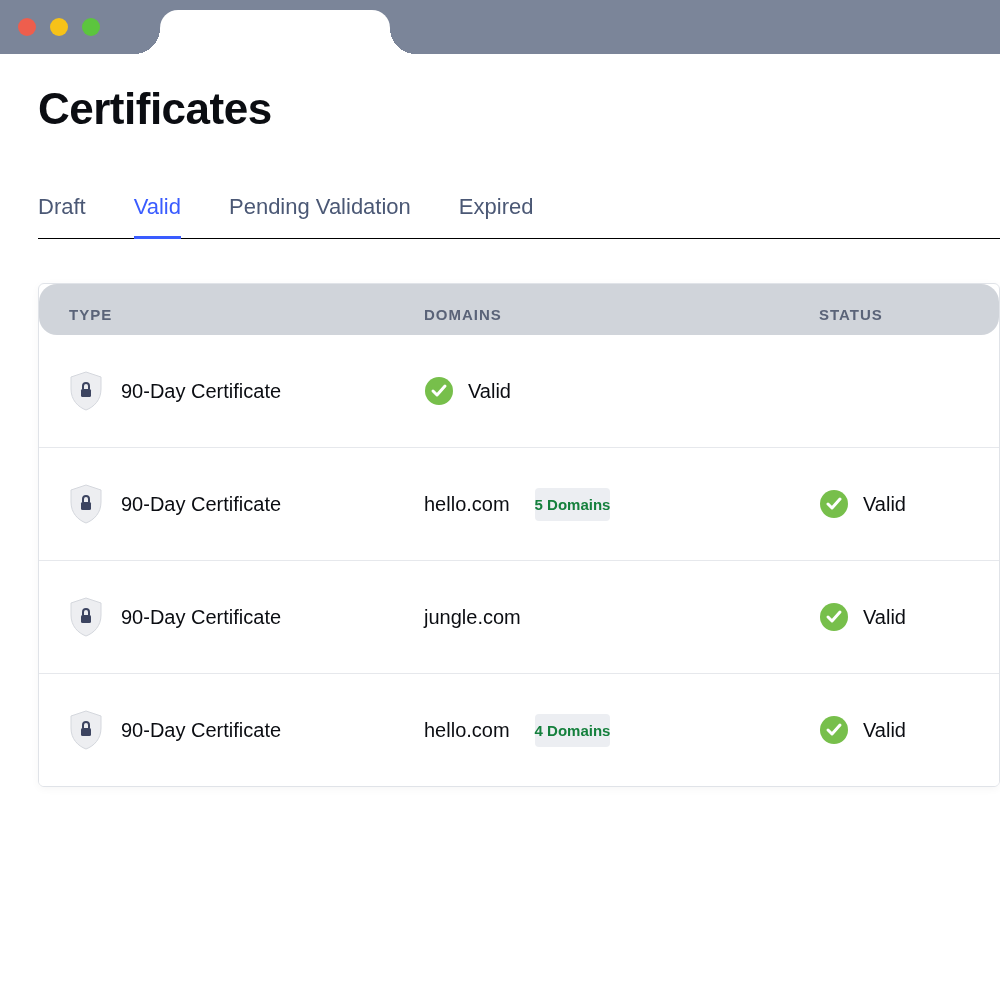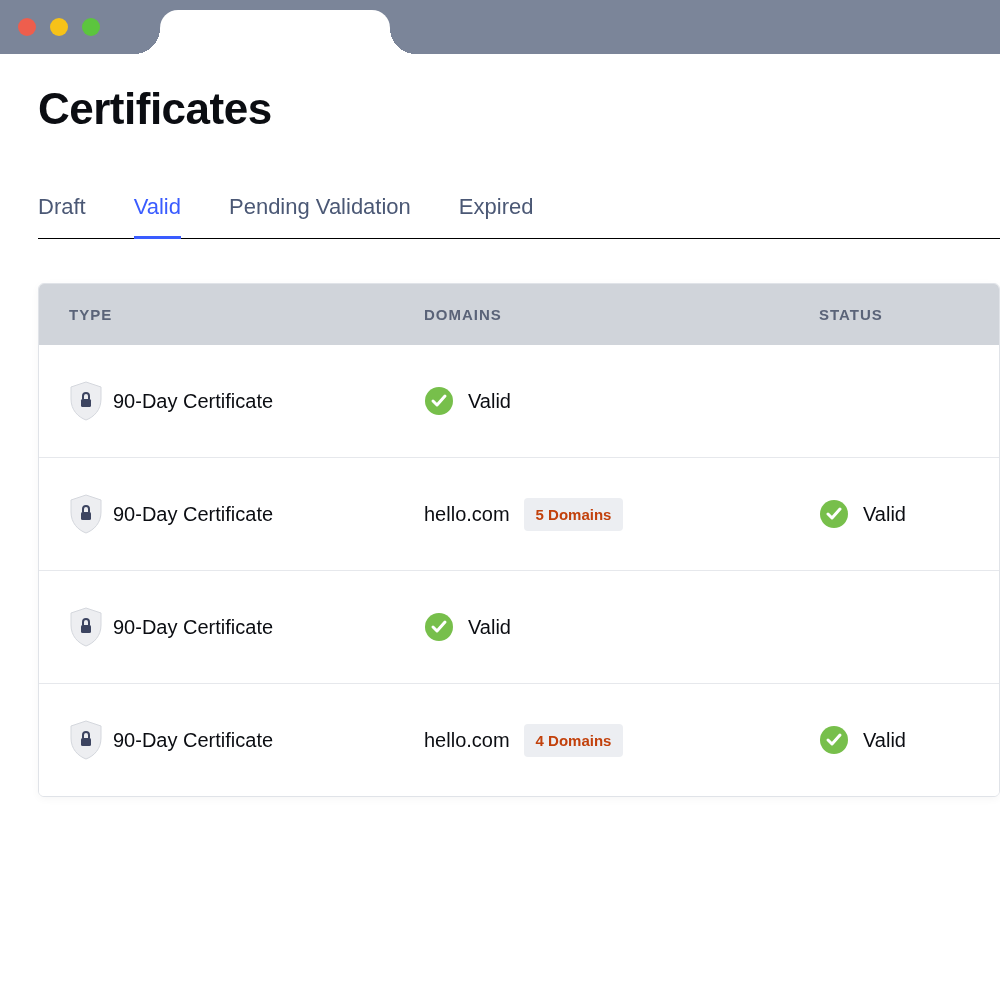--- a/index.html
+++ b/index.html
@@ -86,61 +86,62 @@
     }
     .table {
       border: 1px solid #e0e3e8;
       border-radius: 6px;
       overflow: hidden;
       box-shadow: 0 2px 8px rgba(0,0,0,0.04);
     }
     .thead {
       background: #d0d4da;
       display: flex;
-      padding: 22px 0 22px 30px;
+      padding: 22px 0 12px 30px;
+      border-radius: 18px;
     }
     .th {
       font-size: 15px;
       font-weight: 700;
       letter-spacing: 1px;
       color: #5a6378;
       text-transform: uppercase;
     }
     .col-type { width: 355px; }
     .col-domains { width: 395px; }
     .col-status { flex: 1; }
     .row {
       display: flex;
       align-items: center;
       padding: 36px 0 36px 30px;
       border-top: 1px solid #e6e8ec;
       background: #fff;
     }
     .row:first-child { border-top: none; }
     .cell { display: flex; align-items: center; font-size: 20px; color: #0b0d12; }
-    .cell.col-type { gap: 10px; }
+    .cell.col-type { gap: 18px; }
     .shield {
       width: 34px;
       height: 40px;
       position: relative;
       display: flex;
       align-items: center;
       justify-content: center;
     }
     .shield svg { display: block; }
     .type-label { font-weight: 500; }
     .domain-name { font-weight: 500; }
     .badge {
       display: inline-block;
-      margin-left: 14px;
+      margin-left: 25px;
       background: #eceef2;
-      color: #c2410c;
+      color: #15803d;
       font-size: 15px;
       font-weight: 600;
-      padding: 8px 12px;
+      padding: 8px 0;
       border-radius: 4px;
     }
     .status-cell { gap: 14px; }
     .check-circle {
       width: 30px; height: 30px;
       display: flex; align-items: center; justify-content: center;
     }
     .check-circle svg { display: block; }
     .status-text { font-weight: 500; }
   </style>
@@ -227,20 +228,24 @@
         <div class="cell col-type">
           <span class="shield">
             <svg width="34" height="40" viewBox="0 0 34 40">
               <path d="M17 1 L32 6 V18 C32 29 25 36 17 39 C9 36 2 29 2 18 V6 Z" fill="#edeef1" stroke="#d4d7dd" stroke-width="1"></path>
               <rect x="12" y="18" width="10" height="8" rx="1.5" fill="#3c4460"></rect>
               <path d="M14 18 V15 a3 3 0 0 1 6 0 V18" fill="none" stroke="#3c4460" stroke-width="2"></path>
             </svg>
           </span>
           <span class="type-label">90-Day Certificate</span>
         </div>
+        <div class="cell col-domains">
+          <span class="domain-name">jungle.com</span>
+
+        </div>
         <div class="cell col-status status-cell">
           <span class="check-circle">
             <svg width="30" height="30" viewBox="0 0 30 30">
                 <circle cx="15" cy="15" r="14" fill="#77bf4b"></circle>
                 <path d="M9 15 l4 4 l8 -9" stroke="#fff" stroke-width="3" fill="none" stroke-linecap="round" stroke-linejoin="round"></path>
               </svg>
           </span>
           <span class="status-text">Valid</span>
         </div>
       </div>

